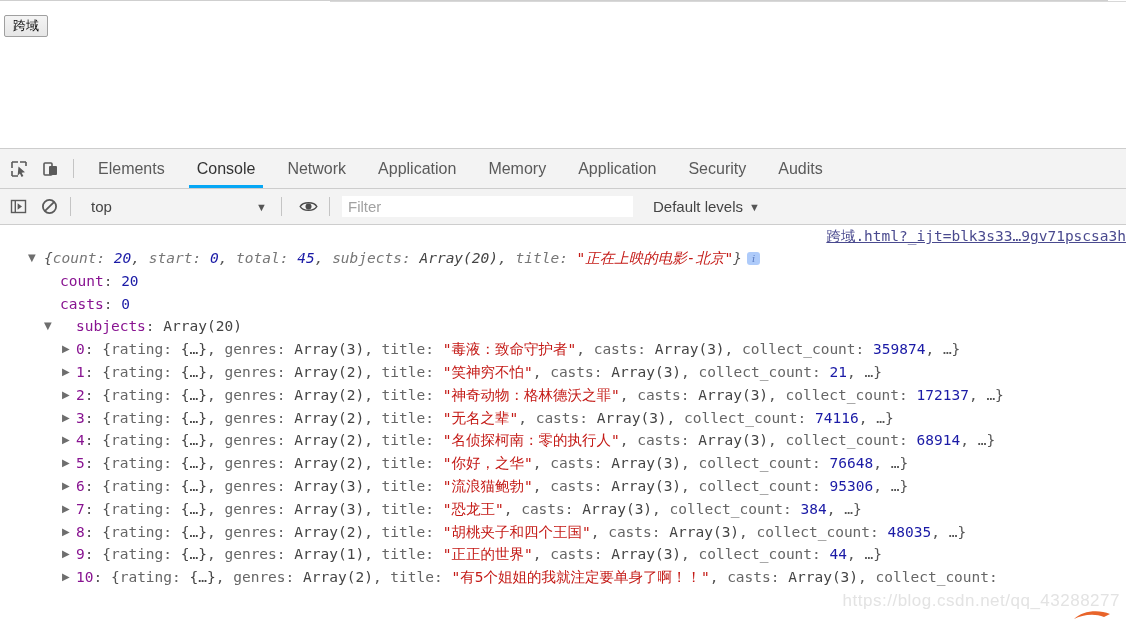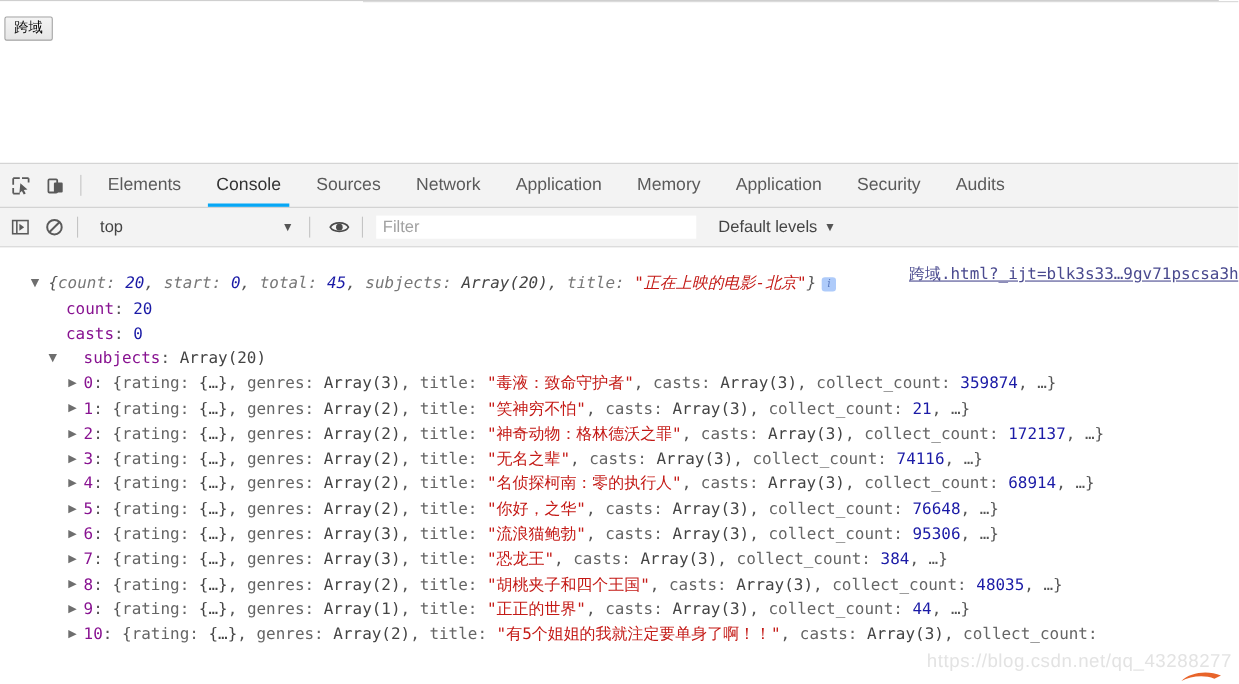--- a/index.html
+++ b/index.html
@@ -140,21 +140,21 @@
   .console-body {
     position: relative;
     height: 398px;
     background: #fff;
     overflow: hidden;
     font-family: "DejaVu Sans Mono", "Liberation Mono", monospace;
     font-size: 14.5px;
   }
   .source-link-row {
     position: absolute;
-    right: 0; top: 15px;
+    right: 0; top: 2px;
     text-align: right;
     padding-right: 0;
     white-space: nowrap;
   }
   .source-link {
     font-family: "DejaVu Sans Mono", monospace;
     font-size: 14.5px;
     color: #4a4a8f;
     text-decoration: underline;
     cursor: pointer;
@@ -240,21 +240,20 @@
       <div class="tb-icon">
         <svg width="18" height="18" viewBox="0 0 18 18">
           <rect x="2" y="3" width="8" height="12" rx="1" fill="none" stroke="#5a5a5a" stroke-width="1.6"></rect>
           <rect x="7" y="6" width="8" height="9" rx="1" fill="#5a5a5a"></rect>
         </svg>
       </div>
       <div class="tb-sep"></div>
       <div class="tabs">
         <div class="tab">Elements</div>
         <div class="tab selected">Console</div>
-        <div class="tab">Sources</div>
         <div class="tab">Network</div>
         <div class="tab">Application</div>
         <div class="tab">Memory</div>
         <div class="tab">Application</div>
         <div class="tab">Security</div>
         <div class="tab">Audits</div>
       </div>
     </div>
 
     <div class="filterbar">

